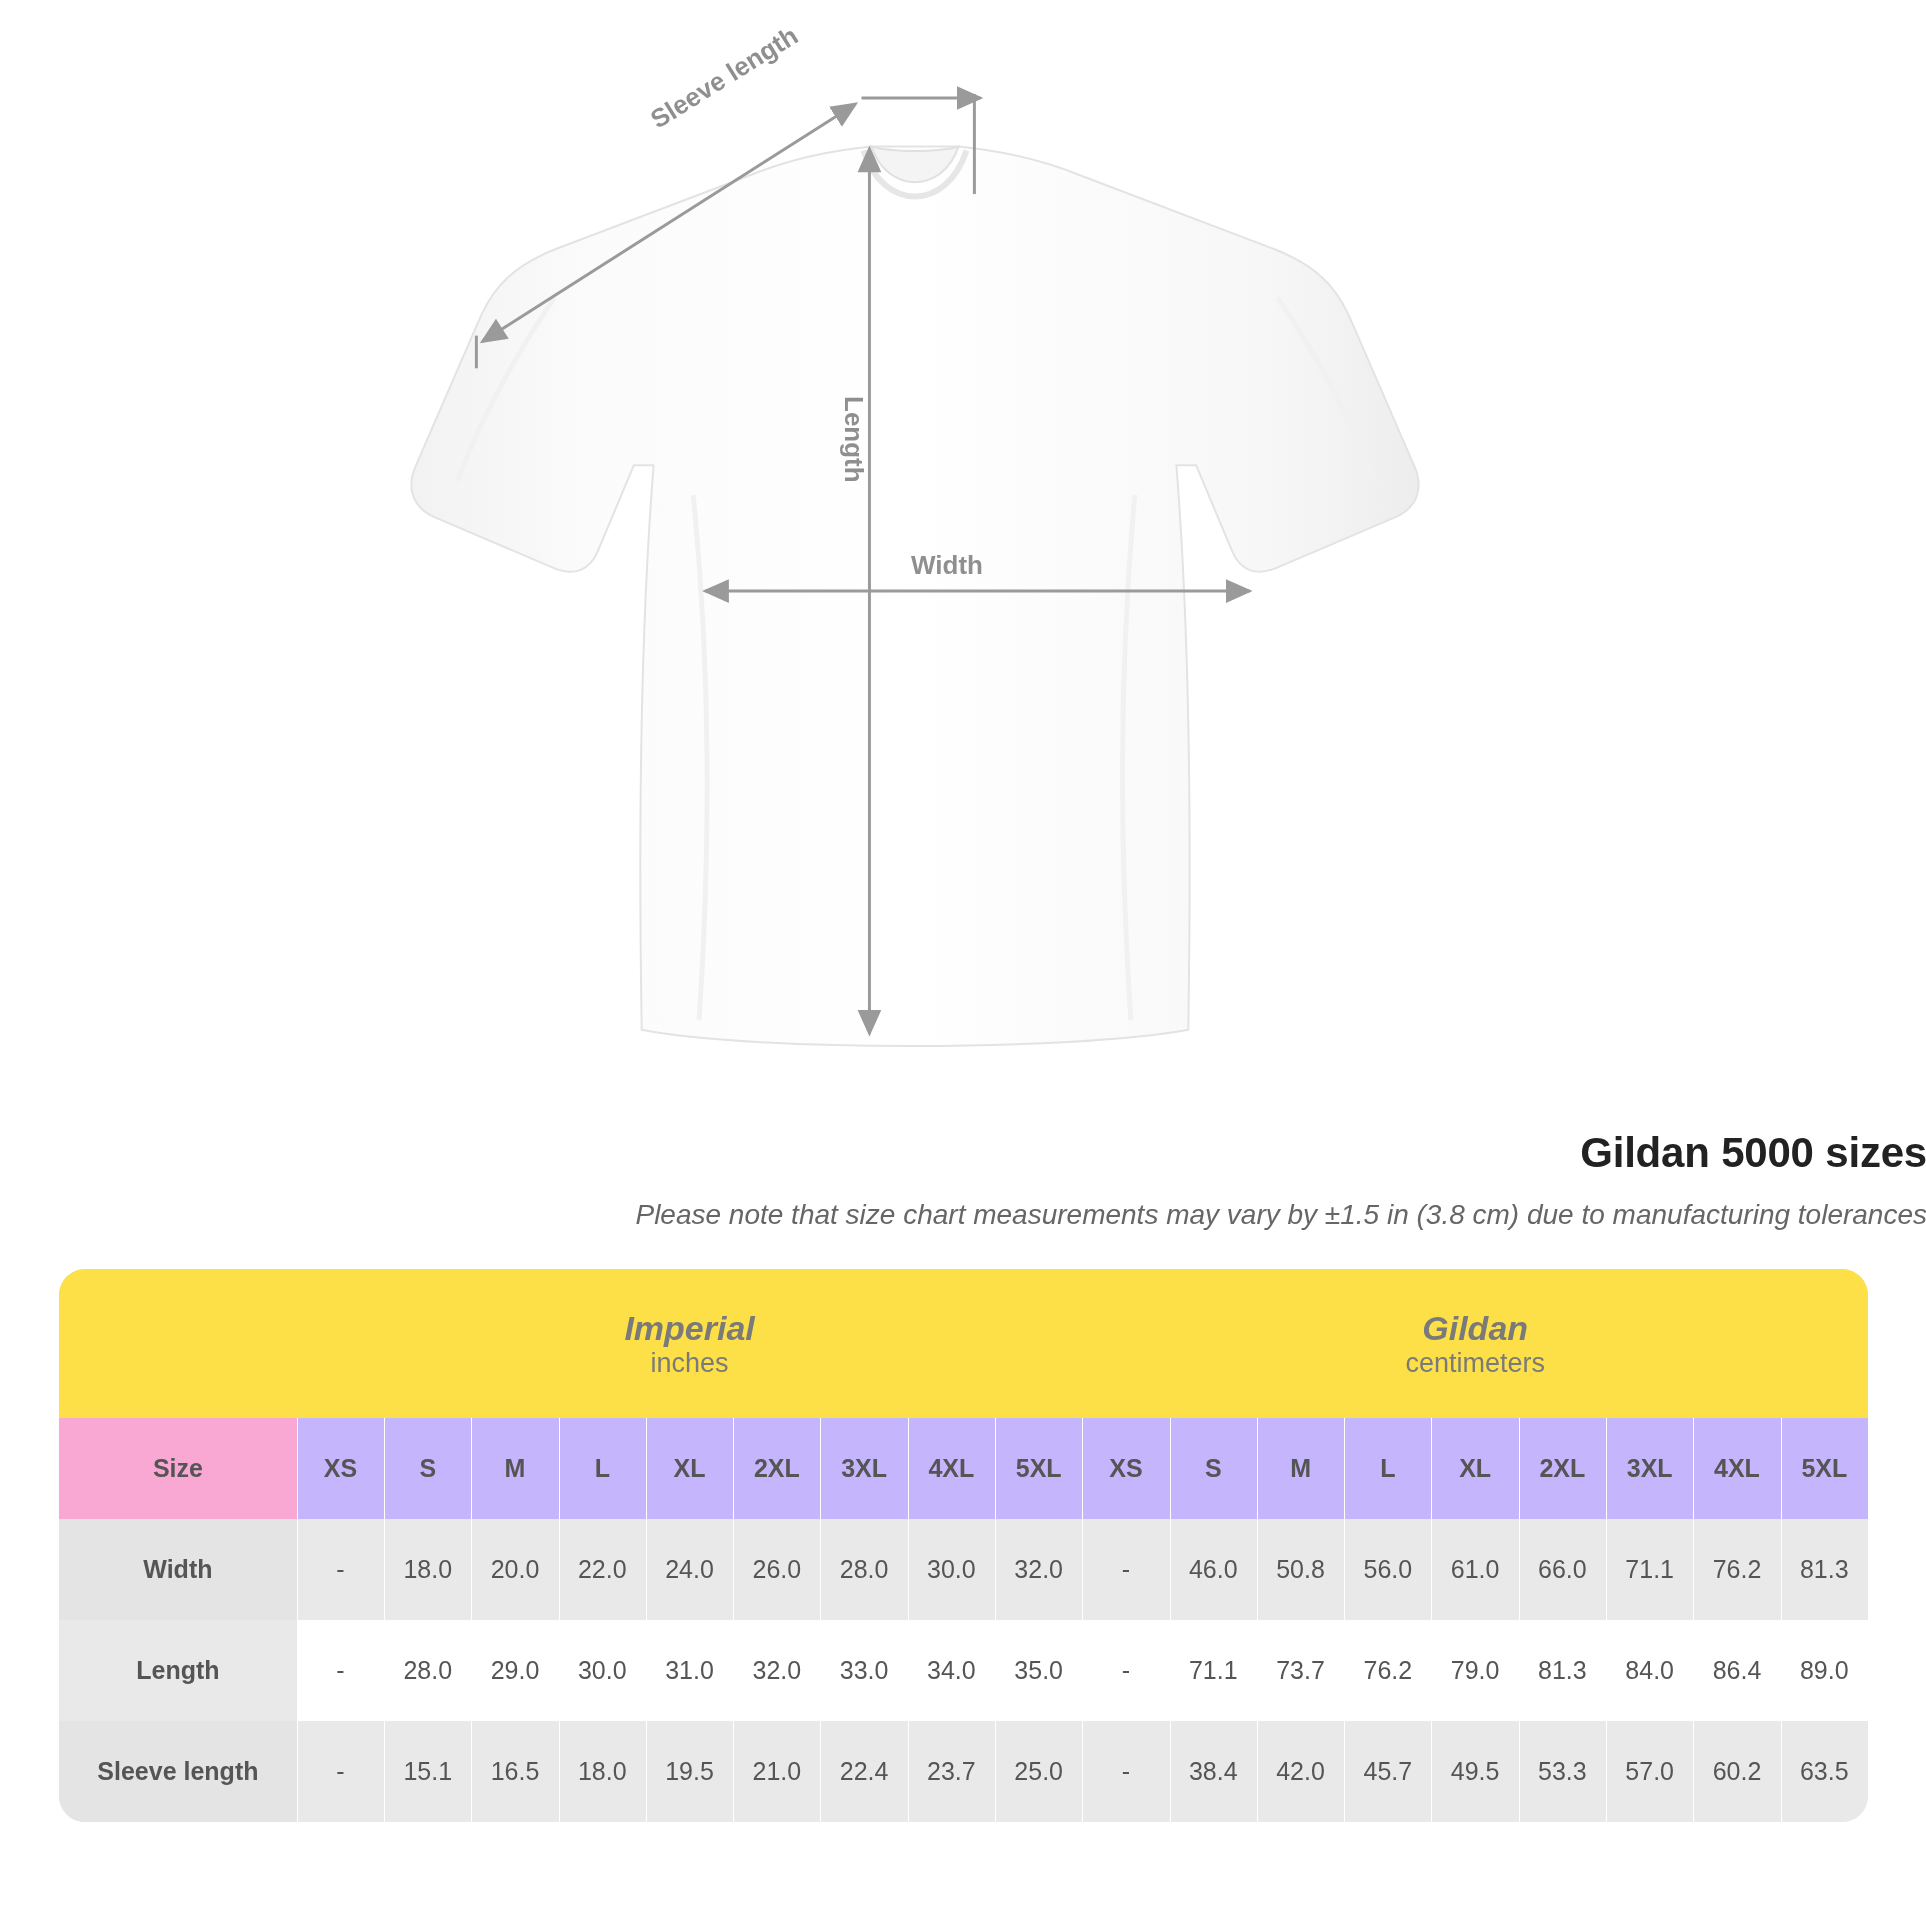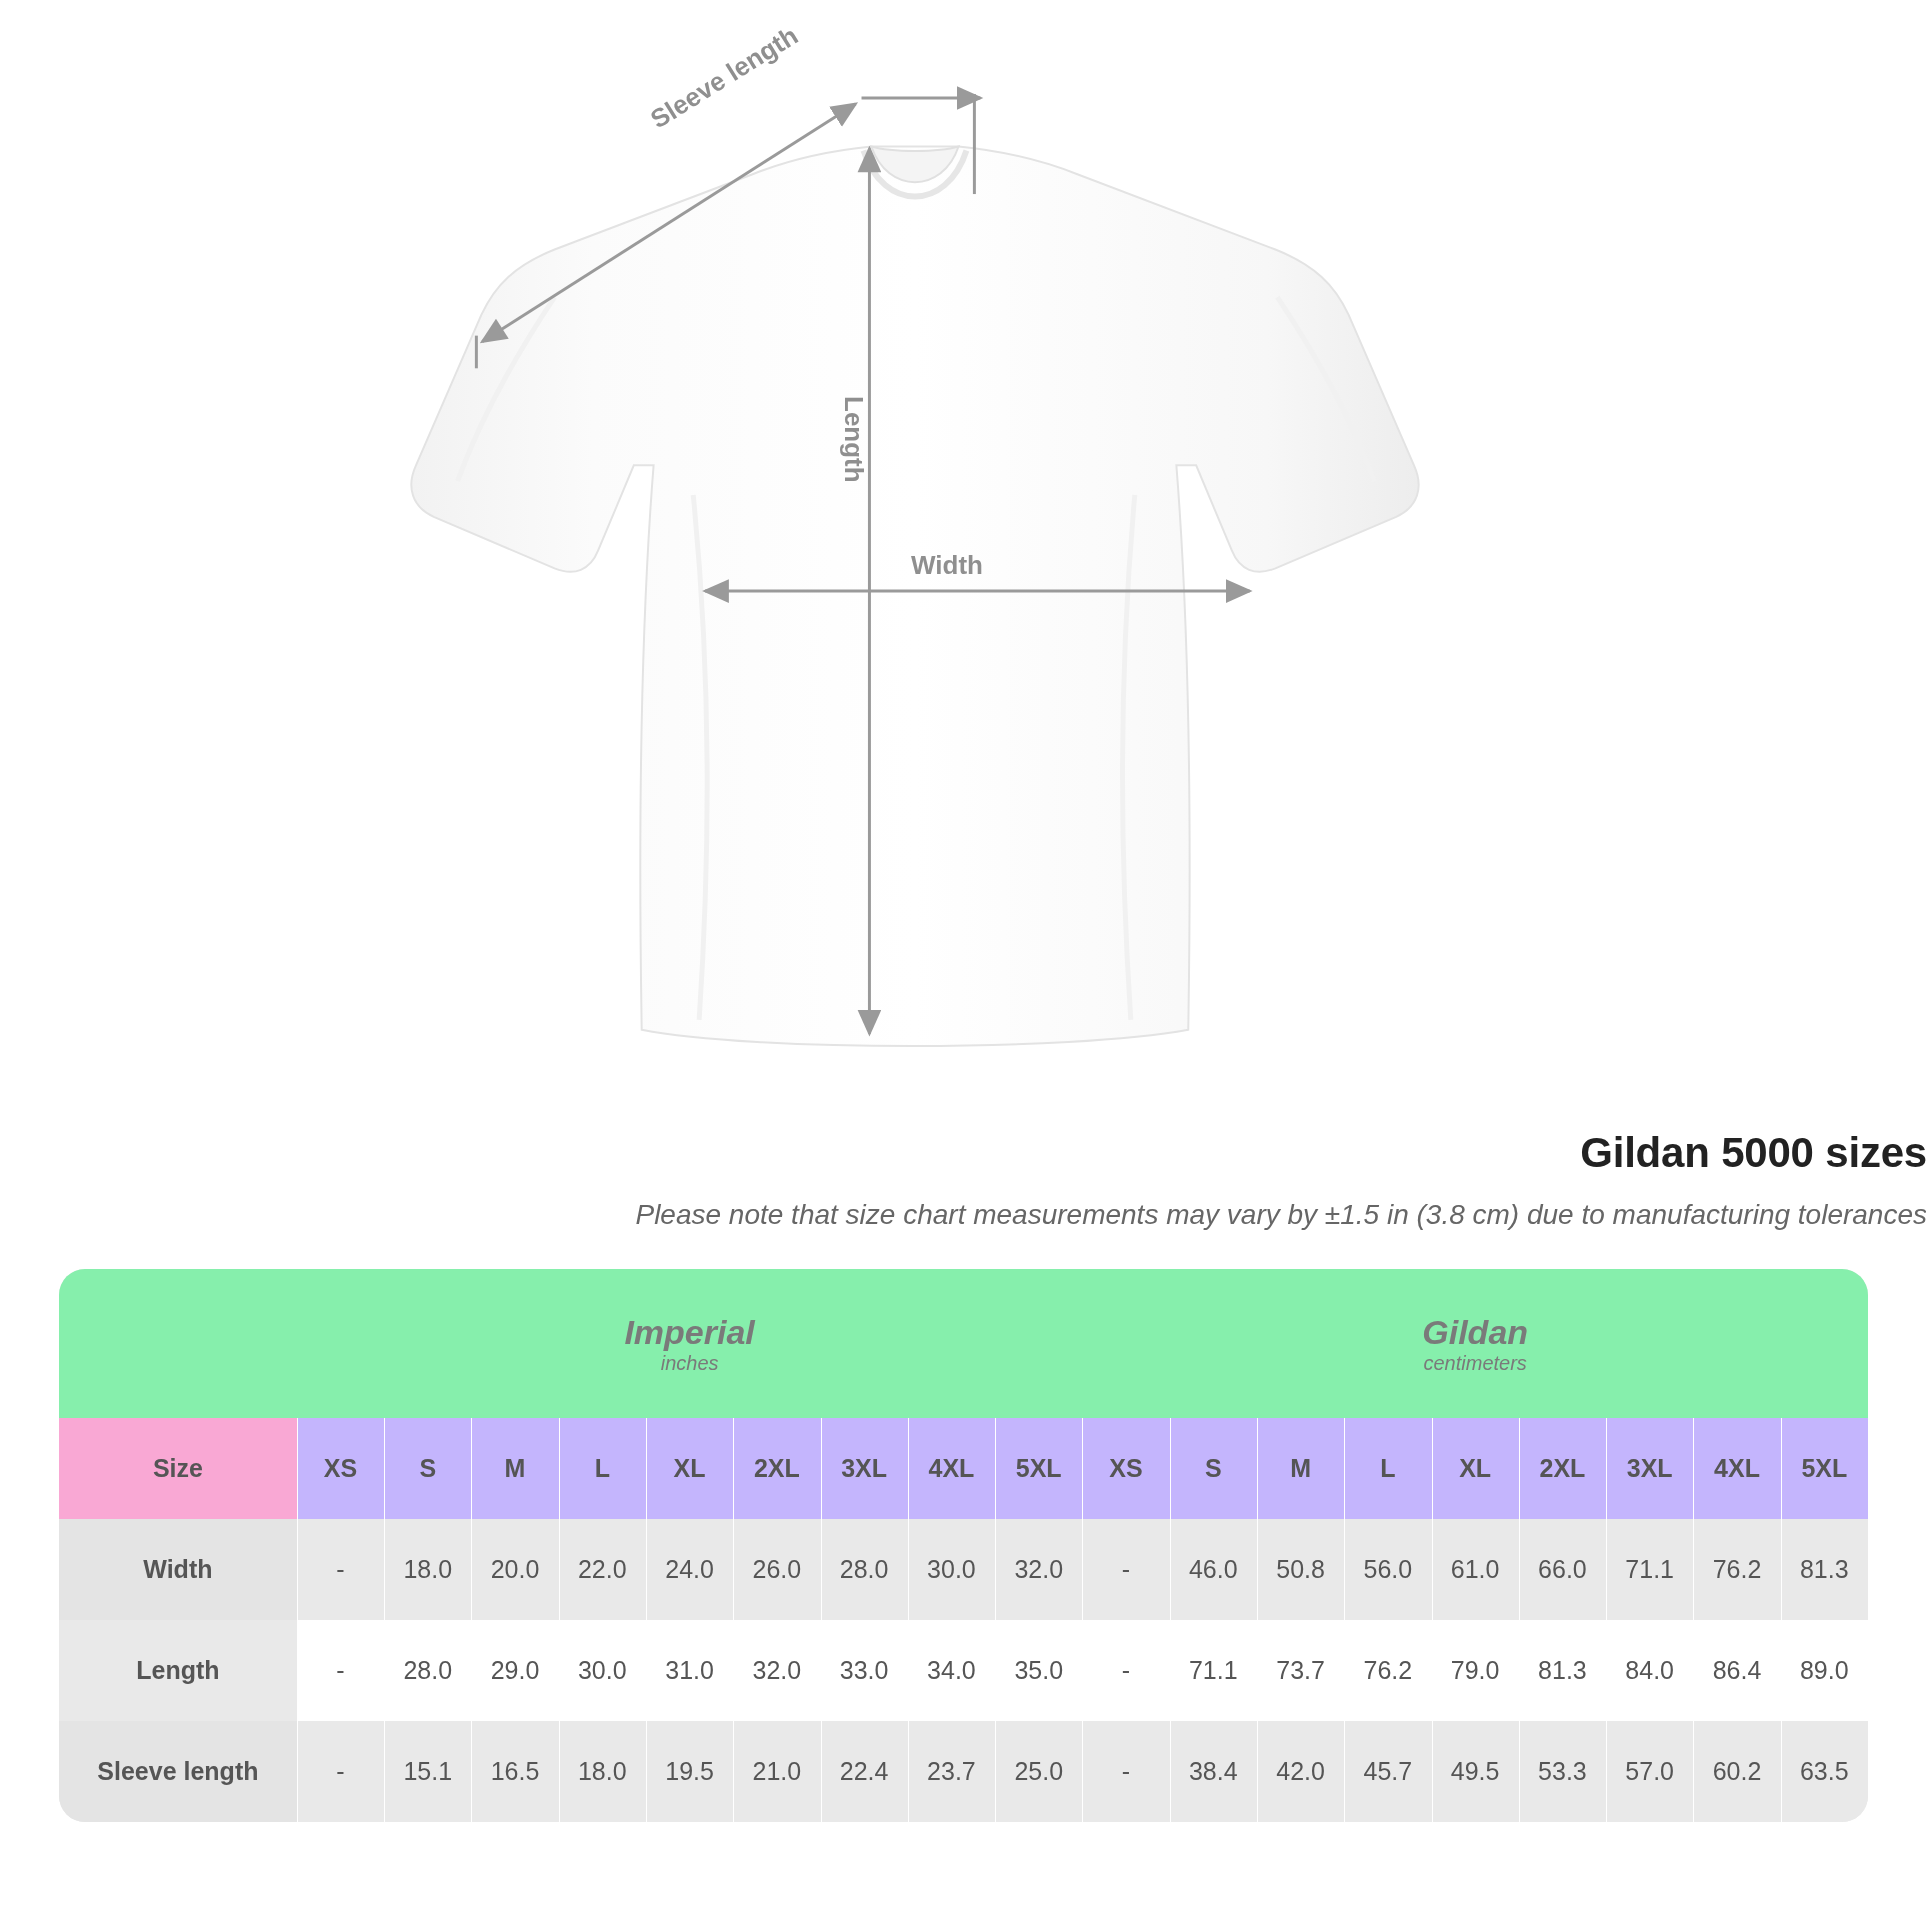--- a/index.html
+++ b/index.html
@@ -65,32 +65,31 @@
   table.size-table td, table.size-table th {
     text-align: center;
     vertical-align: middle;
     font-size: 25px;
     color: #555555;
     border: none;
   }
   
   .unit-row td {
     height: 149px;
-    background: #86efac;
+    background: #fde047;
     padding: 0;
   }
   .unit-name {
     font-size: 34px;
     font-style: italic;
     font-weight: bold;
     color: #7a7a7a;
   }
   .unit-sub {
-    font-size: 20px;
-    font-style: italic;
+    font-size: 27px;
     color: #7a7a7a;
     margin-top: 0;
   }
 
   
   .size-row td, .data-row td {
     height: 99px;
   }
   .row-label {
     font-weight: bold;

